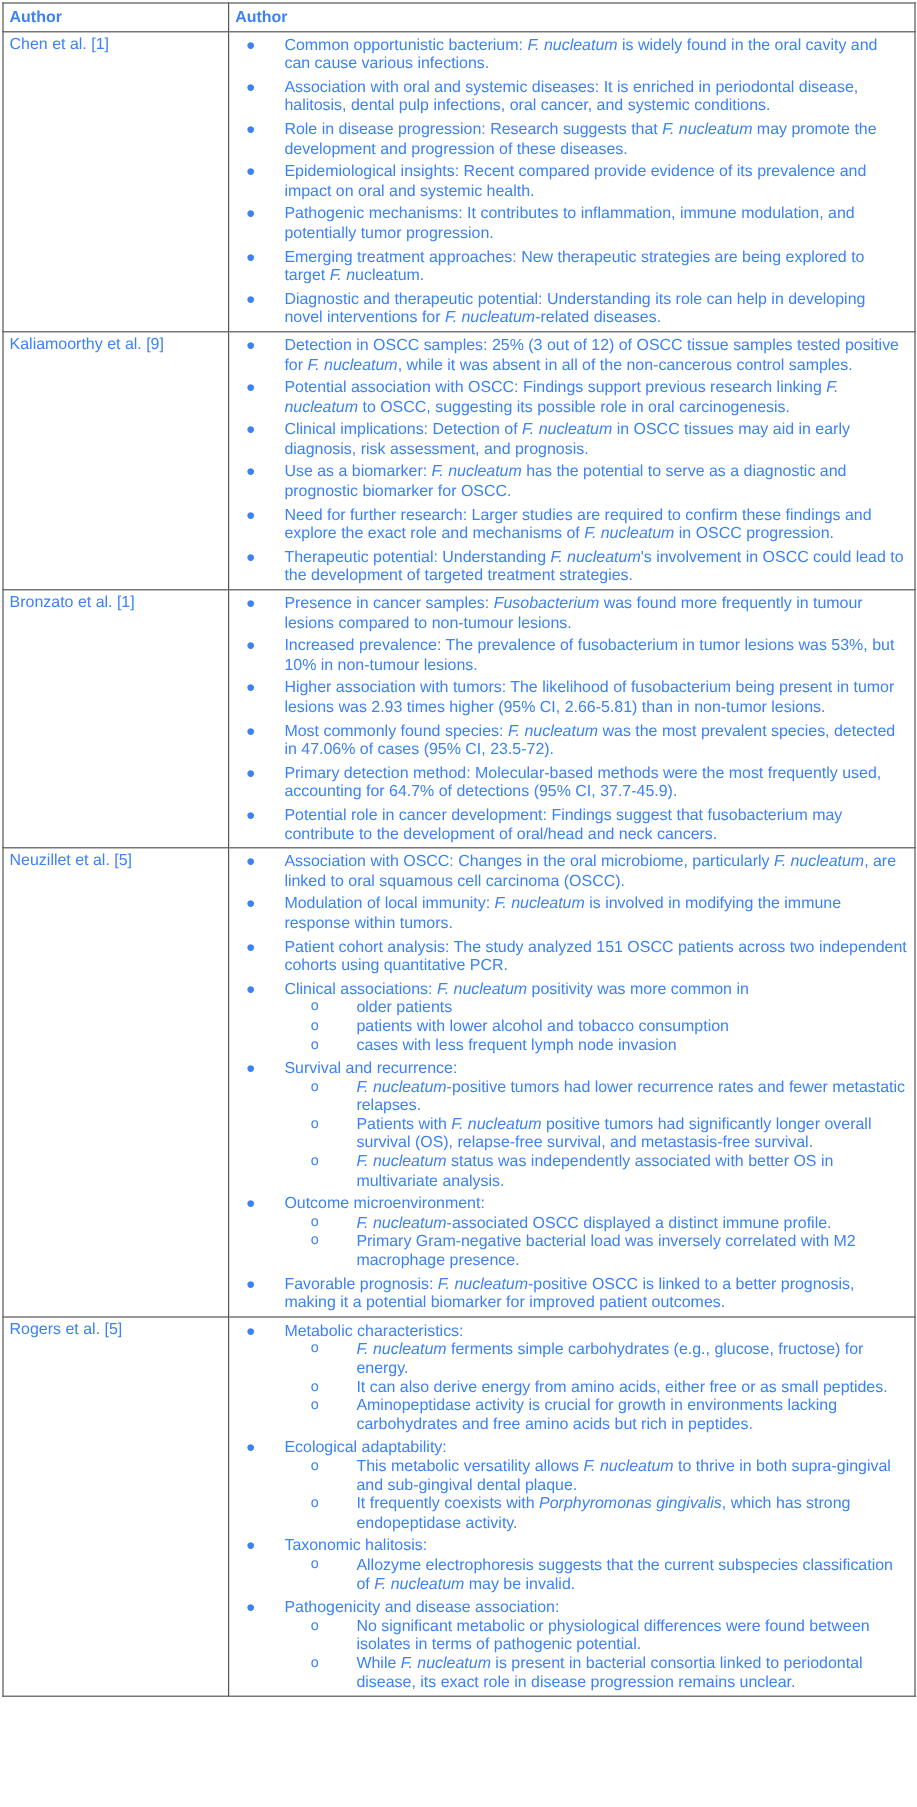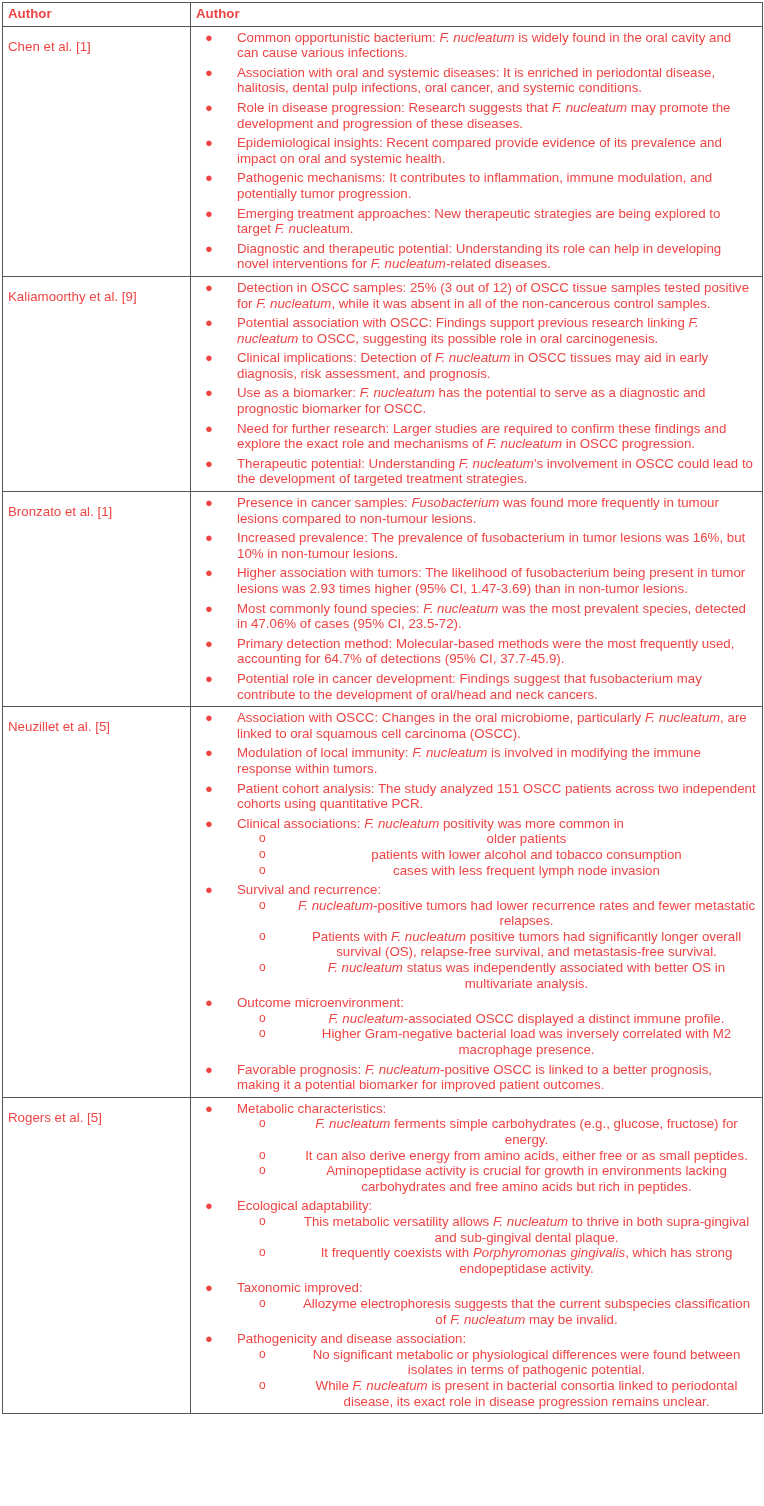--- a/index.html
+++ b/index.html
@@ -4,35 +4,35 @@
 <style>
   html, body { margin: 0; padding: 0; background: #ffffff; }
   body { width: 764px; height: 1506px; overflow: hidden; }
   .page { padding: 2px 2px 0 2px; }
   table.outcomes {
     border-collapse: collapse;
     width: 760px;
     font-family: "Liberation Sans", sans-serif;
     font-size: 13.3px;
     line-height: 15.6px;
-    color: #ef4444;
+    color: #3b82f6;
     table-layout: fixed;
   }
   table.outcomes td, table.outcomes th {
     border: 1.3px solid #555;
     vertical-align: top;
     text-align: left;
   }
   th {
     font-weight: bold;
     padding: 3px 4px 4px 5px;
   }
   col.c1 { width: 188px; }
   col.c2 { width: 572px; }
-  td.author { padding: 12px 5px; }
+  td.author { padding: 2px 5px; }
   td.outcome { padding: 3px 6px 4px 4px; }
   ul.bul { list-style: none; margin: 0; padding: 0; }
   ul.bul > li {
     position: relative;
     padding-left: 42px;
     margin-bottom: 4px;
   }
   ul.bul > li:last-child { margin-bottom: 0; }
   ul.bul > li > .dot {
     position: absolute; left: 10px; top: 0;
@@ -42,21 +42,21 @@
   ul.sub > li {
     position: relative;
     padding-left: 60px;
     margin-left: -42px;
     margin-bottom: 0;
   }
   ul.sub > li > .circ {
     position: absolute; left: 64px; top: 0;
     font-size: 12px;
   }
-  ul.sub > li > .stxt { display: block; padding-left: 42px; margin-left: 0; text-align: center; }
+  ul.sub > li > .stxt { display: block; padding-left: 42px; margin-left: 0; }
   i { }
 </style>
 </head>
 <body>
 
 <div class="page">
   <table class="outcomes">
     <colgroup>
         <col class="c1">
         <col class="c2">
@@ -93,22 +93,22 @@
               <li><span class="dot">●</span><span>Need for further research: Larger studies are required to confirm these findings and explore the exact role and mechanisms of <i>F. nucleatum</i> in OSCC progression.</span></li>
               <li><span class="dot">●</span><span>Therapeutic potential: Understanding <i>F. nucleatum</i>'s involvement in OSCC could lead to the development of targeted treatment strategies.</span></li>
             </ul>
           </td>
         </tr>
         <tr>
           <td class="author">Bronzato et al. [1]</td>
           <td class="outcome">
             <ul class="bul">
               <li><span class="dot">●</span><span>Presence in cancer samples: <i>Fusobacterium</i> was found more frequently in tumour lesions compared to non-tumour lesions.</span></li>
-              <li><span class="dot">●</span><span>Increased prevalence: The prevalence of fusobacterium in tumor lesions was 16%, but 10% in non-tumour lesions.</span></li>
-              <li><span class="dot">●</span><span>Higher association with tumors: The likelihood of fusobacterium being present in tumor lesions was 2.93 times higher (95% CI, 1.47-3.69) than in non-tumor lesions.</span></li>
+              <li><span class="dot">●</span><span>Increased prevalence: The prevalence of fusobacterium in tumor lesions was 53%, but 10% in non-tumour lesions.</span></li>
+              <li><span class="dot">●</span><span>Higher association with tumors: The likelihood of fusobacterium being present in tumor lesions was 2.93 times higher (95% CI, 2.66-5.81) than in non-tumor lesions.</span></li>
               <li><span class="dot">●</span><span>Most commonly found species: <i>F. nucleatum</i> was the most prevalent species, detected in 47.06% of cases (95% CI, 23.5-72).</span></li>
               <li><span class="dot">●</span><span>Primary detection method: Molecular-based methods were the most frequently used, accounting for 64.7% of detections (95% CI, 37.7-45.9).</span></li>
               <li><span class="dot">●</span><span>Potential role in cancer development: Findings suggest that fusobacterium may contribute to the development of oral/head and neck cancers.</span></li>
             </ul>
           </td>
         </tr>
         <tr>
           <td class="author">Neuzillet et al. [5]</td>
           <td class="outcome">
             <ul class="bul">
@@ -143,21 +143,21 @@
                     <span class="stxt"><i>F. nucleatum</i> status was independently associated with better OS in multivariate analysis.</span>
                   </li>
                 </ul></li>
               <li><span class="dot">●</span><span>Outcome microenvironment:</span><ul class="sub">
                   <li>
                     <span class="circ">o</span>
                     <span class="stxt"><i>F. nucleatum</i>-associated OSCC displayed a distinct immune profile.</span>
                   </li>
                   <li>
                     <span class="circ">o</span>
-                    <span class="stxt">Higher Gram-negative bacterial load was inversely correlated with M2 macrophage presence.</span>
+                    <span class="stxt">Primary Gram-negative bacterial load was inversely correlated with M2 macrophage presence.</span>
                   </li>
                 </ul></li>
               <li><span class="dot">●</span><span>Favorable prognosis: <i>F. nucleatum</i>-positive OSCC is linked to a better prognosis, making it a potential biomarker for improved patient outcomes.</span></li>
             </ul>
           </td>
         </tr>
         <tr>
           <td class="author">Rogers et al. [5]</td>
           <td class="outcome">
             <ul class="bul">
@@ -178,21 +178,21 @@
               <li><span class="dot">●</span><span>Ecological adaptability:</span><ul class="sub">
                   <li>
                     <span class="circ">o</span>
                     <span class="stxt">This metabolic versatility allows <i>F. nucleatum</i> to thrive in both supra-gingival and sub-gingival dental plaque.</span>
                   </li>
                   <li>
                     <span class="circ">o</span>
                     <span class="stxt">It frequently coexists with <i>Porphyromonas gingivalis</i>, which has strong endopeptidase activity.</span>
                   </li>
                 </ul></li>
-              <li><span class="dot">●</span><span>Taxonomic improved:</span><ul class="sub">
+              <li><span class="dot">●</span><span>Taxonomic halitosis:</span><ul class="sub">
                   <li>
                     <span class="circ">o</span>
                     <span class="stxt">Allozyme electrophoresis suggests that the current subspecies classification of <i>F. nucleatum</i> may be invalid.</span>
                   </li>
                 </ul></li>
               <li><span class="dot">●</span><span>Pathogenicity and disease association:</span><ul class="sub">
                   <li>
                     <span class="circ">o</span>
                     <span class="stxt">No significant metabolic or physiological differences were found between isolates in terms of pathogenic potential.</span>
                   </li>

